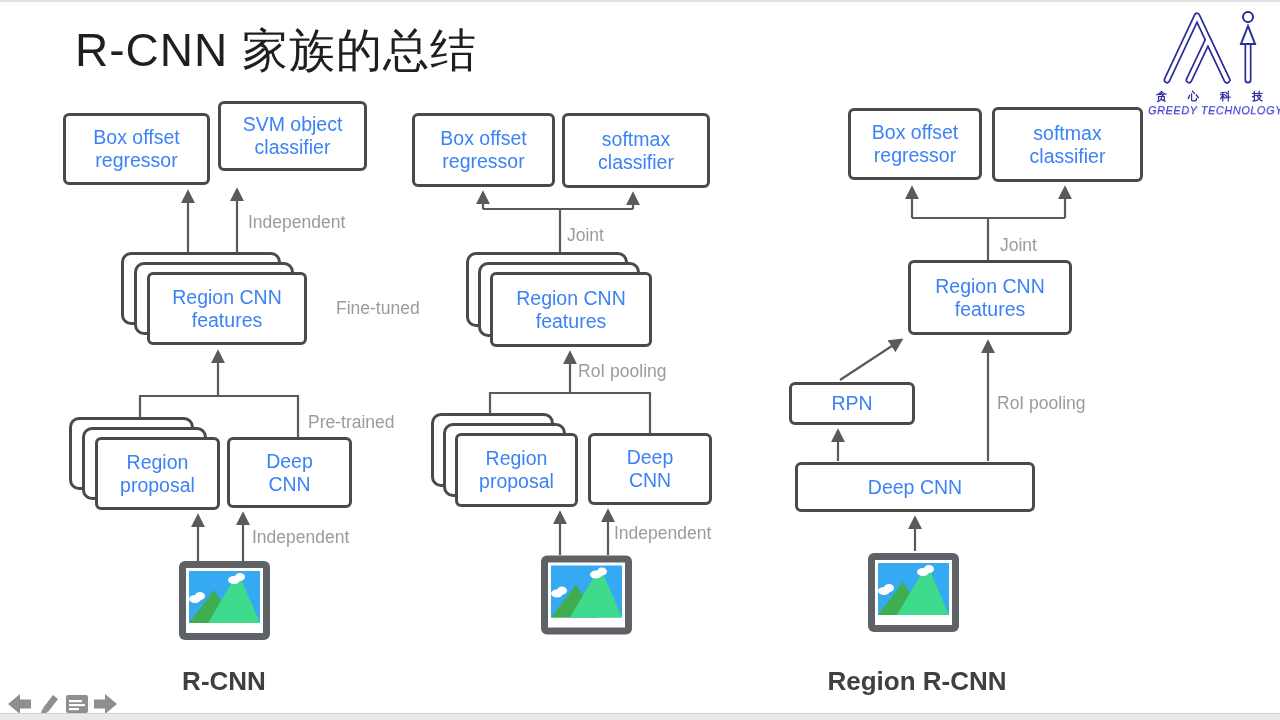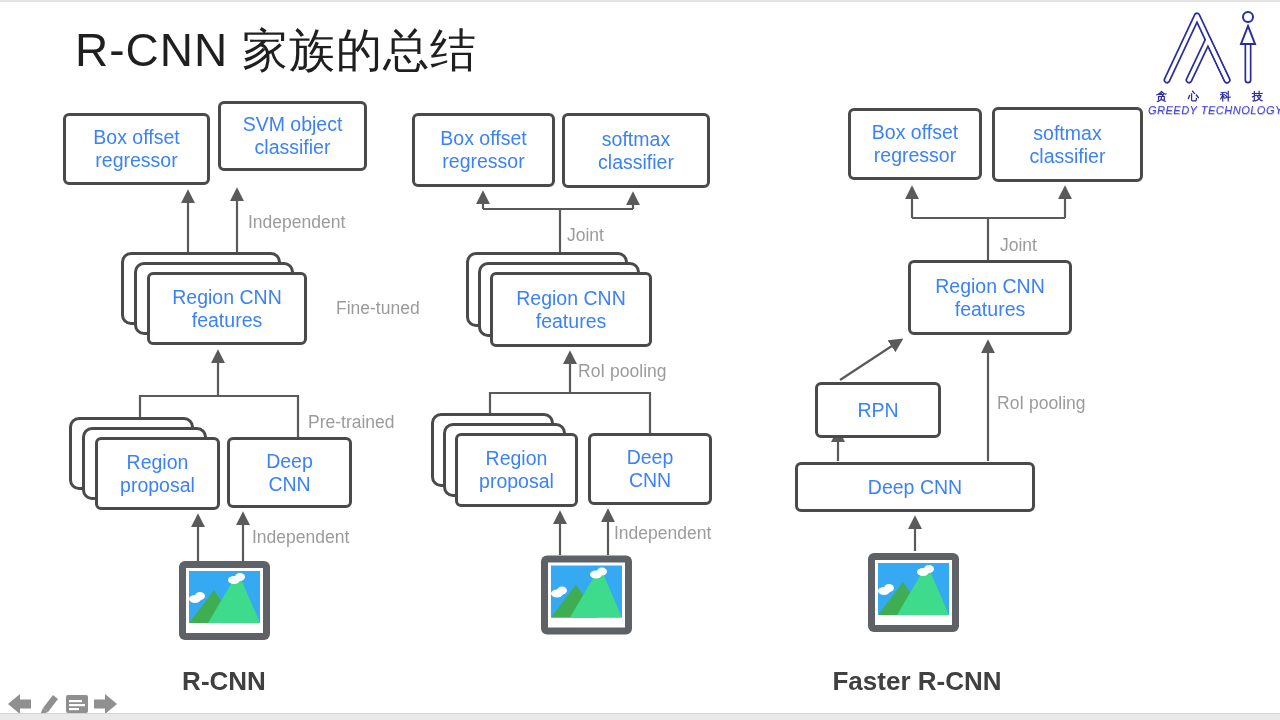--- a/index.html
+++ b/index.html
@@ -125,38 +125,38 @@
     <polygon points="30,63 60,12 82,63" fill="#3edb8c"></polygon>
     <ellipse cx="56" cy="20" rx="6" ry="4" fill="#fff"></ellipse>
       <ellipse cx="62" cy="17" rx="5" ry="4" fill="#fff"></ellipse>
     <ellipse cx="17" cy="39" rx="6" ry="4" fill="#fff"></ellipse>
       <ellipse cx="22" cy="36" rx="5" ry="4" fill="#fff"></ellipse>
   </svg>
 
   <div class="box" style="left:848px;top:108px;width:134px;height:72px;">Box offset regressor</div>
   <div class="box" style="left:992px;top:107px;width:151px;height:75px;">softmax classifier</div>
   <div class="box" style="left:908px;top:260px;width:164px;height:75px;">Region CNN features</div>
-  <div class="box" style="left:815px;top:382px;width:126px;height:56px;">RPN</div>
+  <div class="box" style="left:789px;top:382px;width:126px;height:43px;">RPN</div>
   <div class="box" style="left:795px;top:462px;width:240px;height:50px;">Deep CNN</div>
 
   <div class="ann" style="left:1000px;top:235px;">Joint</div>
   <div class="ann" style="left:997px;top:393px;">RoI pooling</div>
 
   <svg class="photo" style="left:867px;top:552px;" width="93" height="81" viewBox="0 0 93 81">
     <rect x="1" y="1" width="91" height="79" rx="6" fill="#5e6166"></rect>
     <rect x="8" y="8" width="77" height="65" fill="#ffffff"></rect>
     <rect x="11" y="11" width="71" height="52" fill="#35a9f2"></rect>
     <polygon points="11,63 36,30 58,63" fill="#3fae53"></polygon>
     <polygon points="30,63 60,12 82,63" fill="#3edb8c"></polygon>
     <ellipse cx="56" cy="20" rx="6" ry="4" fill="#fff"></ellipse>
       <ellipse cx="62" cy="17" rx="5" ry="4" fill="#fff"></ellipse>
     <ellipse cx="17" cy="39" rx="6" ry="4" fill="#fff"></ellipse>
       <ellipse cx="22" cy="36" rx="5" ry="4" fill="#fff"></ellipse>
   </svg>
-  <div class="cap" style="left:827px;top:666px;width:180px;">Faster R-CNN</div>
+  <div class="cap" style="left:827px;top:666px;width:180px;">Region R-CNN</div>
 
   <div class="logo">
     <svg width="104" height="76" viewBox="0 0 104 76">
       <g fill="none" stroke="#2b2b9c" stroke-width="7" stroke-linejoin="round" stroke-linecap="round">
         <path d="M8,72 L38,8 L68,72"></path>
         <path d="M30,72 L49,32 L68,72"></path>
         <path d="M89,72 V34"></path>
       </g>
       <g fill="none" stroke="#ffffff" stroke-width="3.6" stroke-linejoin="round" stroke-linecap="round">
         <path d="M8,72 L38,8 L68,72"></path>

